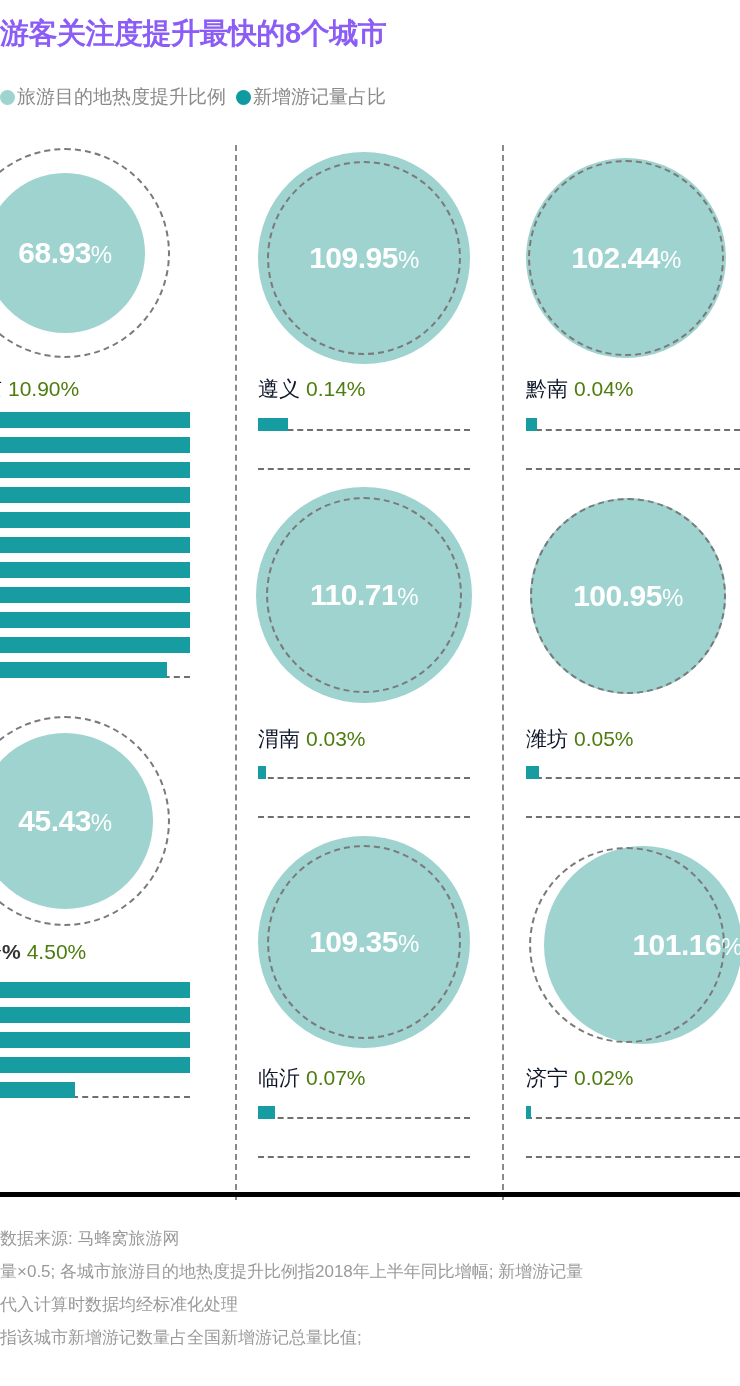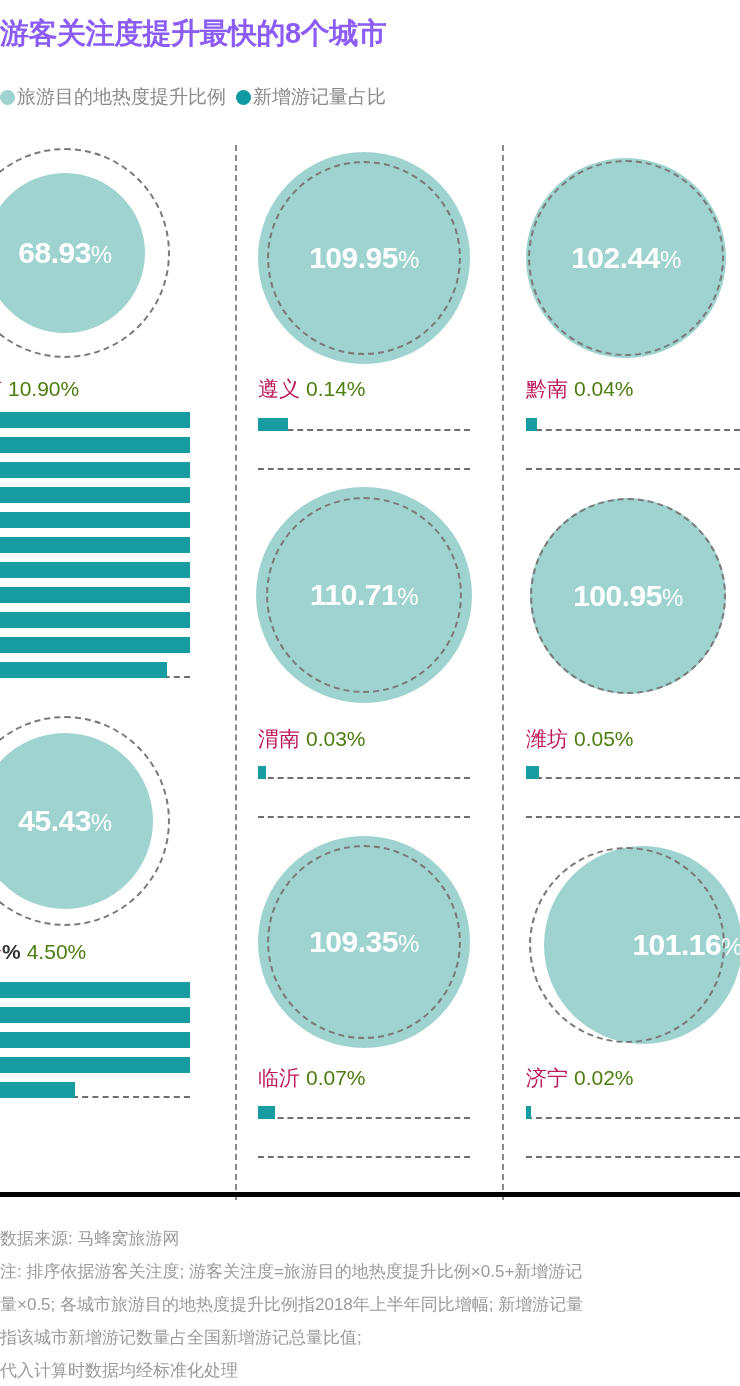--- a/index.html
+++ b/index.html
@@ -102,21 +102,21 @@
     font-weight: normal;
     font-size: 24px;
   }
 
   .card-label {
     position: absolute;
     font-size: 21px;
     color: #555555;
     white-space: nowrap;
   }
-  .card-label .city { color: #be185d; margin-top: 8px; }
+  .card-label .city { color: #0f172a; margin-top: 8px; }
   .card-label .city-pct { color: #333333; font-weight: bold; }
   .card-label .share { color: #4d7c0f; margin-left: 6px; }
 
   
   .bars { position: absolute; }
   .bar-row {
     position: relative;
     height: 20px;
     margin-bottom: 5px;
   }
@@ -404,17 +404,16 @@
       <div class="mini-base"></div>
       <div class="mini-fill" style="width:2.5%"></div>
     </div>
   <div class="mini-row">
       <div class="mini-base"></div>
     </div>
 </div>
 
 <div id="footnotes">
   <div class="fn-line">数据来源: 马蜂窝旅游网</div>
-  <div class="fn-line">注: 排序依据游客关注度; 游客关注度=旅游目的地热度提升比例×0.5+新增游记</div>
   <div class="fn-line">量×0.5; 各城市旅游目的地热度提升比例指2018年上半年同比增幅; 新增游记量</div>
+  <div class="fn-line">代入计算时数据均经标准化处理</div>
   <div class="fn-line">指该城市新增游记数量占全国新增游记总量比值;</div>
-  <div class="fn-line">代入计算时数据均经标准化处理</div>
 </div>
 
 </body></html>

